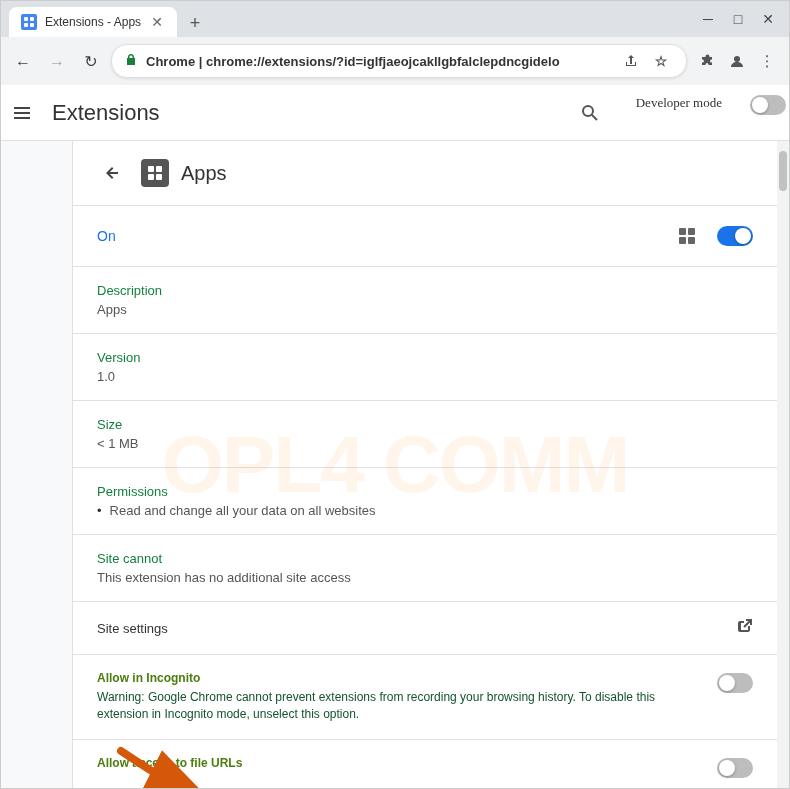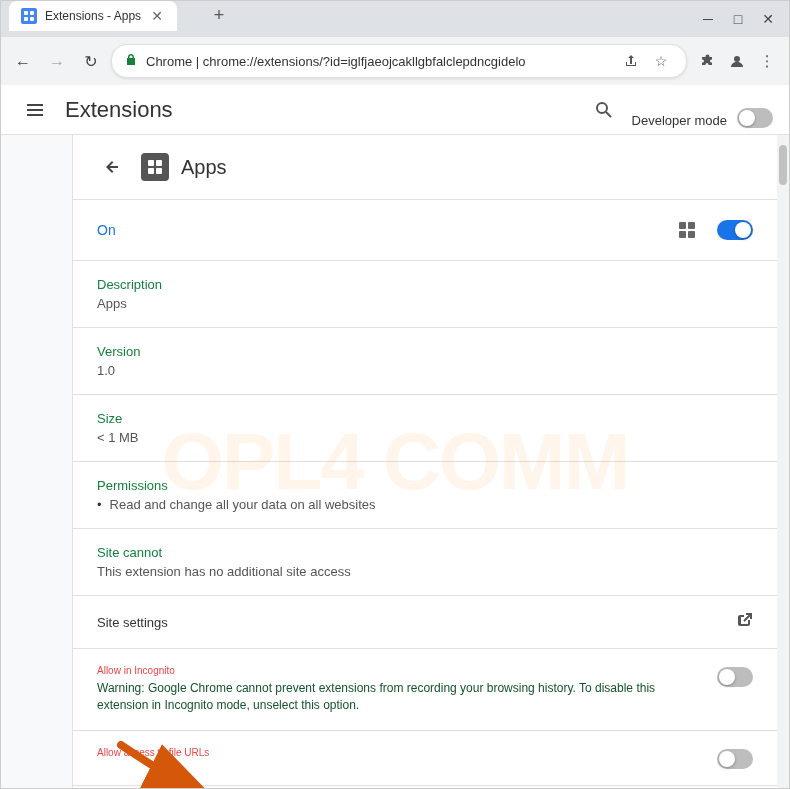--- a/index.html
+++ b/index.html
@@ -25,23 +25,23 @@
     .title-bar {
       height: 36px;
       background: #dee1e6;
       display: flex;
       align-items: center;
       padding: 0 8px;
       flex-shrink: 0;
     }
     .tab-bar {
       display: flex;
+      align-items: flex-end;
       height: 100%;
       flex: 1;
-      gap: 24px;
     }
     .tab {
       height: 30px;
       background: white;
       border-radius: 8px 8px 0 0;
       padding: 0 12px;
       display: flex;
       align-items: center;
       gap: 8px;
       font-size: 12px;
@@ -111,20 +111,21 @@
       flex: 1;
       height: 32px;
       background: white;
       border-radius: 16px;
       display: flex;
       align-items: center;
       padding: 16px 12px;
       gap: 8px;
       border: 1px solid #e0e0e0;
       box-shadow: 0 1px 3px rgba(0,0,0,0.1);
+      font-weight: bold;
     }
     .url-secure-icon {
       color: #188038;
       font-size: 13px;
     }
     .url-text {
       font-size: 13px;
       color: #333;
       flex: 1;
     }
@@ -146,47 +147,48 @@
       width: 28px; height: 28px;
       border-radius: 50%;
       display: flex; align-items: center; justify-content: center;
       cursor: pointer;
       color: #555;
       font-size: 15px;
     }
 
     
     .ext-header {
-      height: 50px;
+      height: 56px;
       background: white;
       display: flex;
       align-items: center;
-      padding: 0 16px;
+      padding: 0 3px;
       border-bottom: 1px solid #e0e0e0;
       flex-shrink: 0;
     }
     .hamburger-btn {
       width: 36px; height: 36px;
       display: flex; align-items: center; justify-content: center;
       cursor: pointer;
       border-radius: 50%;
       color: #444;
       font-size: 18px;
       margin-right: 12px;
     }
     .ext-title {
       font-size: 22px;
       color: #333;
       font-weight: 400;
       flex: 1;
     }
     .dev-mode-area {
       display: flex;
-      align-items: flex-end;
-      gap: 10px;
+      align-items: flex-start;
+      gap: 28px;
+      font-family: Liberation Serif, serif;
     }
     .search-btn {
       width: 36px; height: 36px;
       display: flex; align-items: center; justify-content: center;
       cursor: pointer;
       border-radius: 50%;
       color: #555;
       font-size: 18px;
     }
     .dev-mode-label {
@@ -374,23 +376,23 @@
       border-bottom: 1px solid #e0e0e0;
       display: flex;
       align-items: flex-start;
       justify-content: space-between;
       gap: 16px;
     }
     .toggle-row-text {
       flex: 1;
     }
     .toggle-row-title {
-      font-size: 10px;
-      color: #ef4444;
-      font-weight: 400;
+      font-size: 12px;
+      color: #4d7c0f;
+      font-weight: 700;
       margin-bottom: 4px;
     }
     .toggle-row-desc {
       font-size: 12px;
       color: #14532d;
       line-height: 1.4;
     }
     .toggle-row-ctrl {
       margin-top: 2px;
     }

